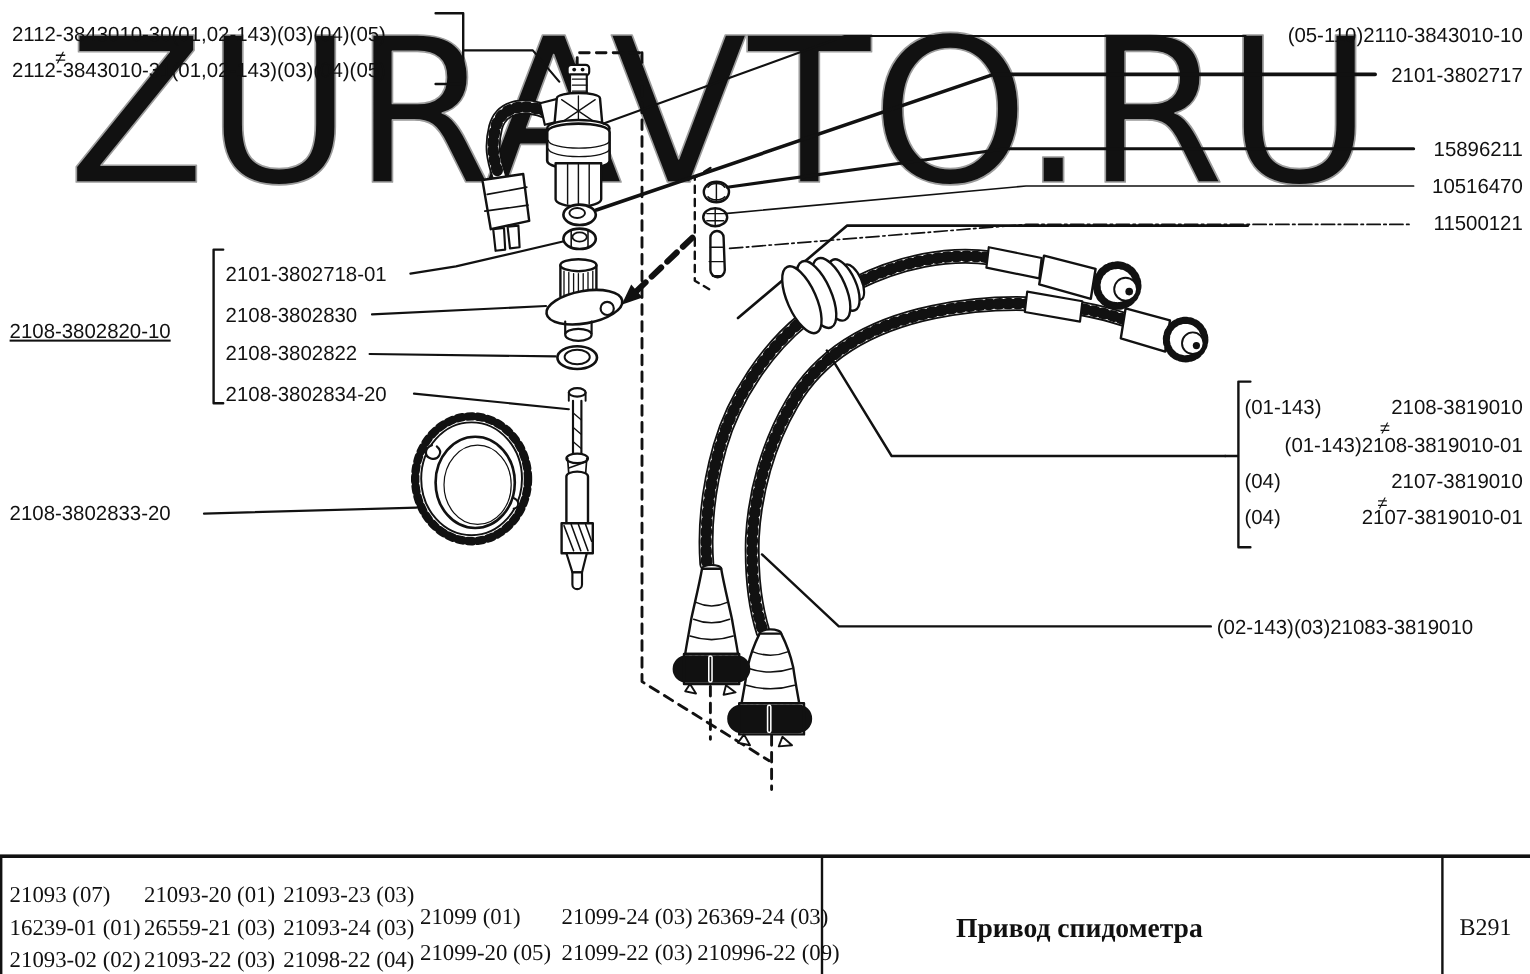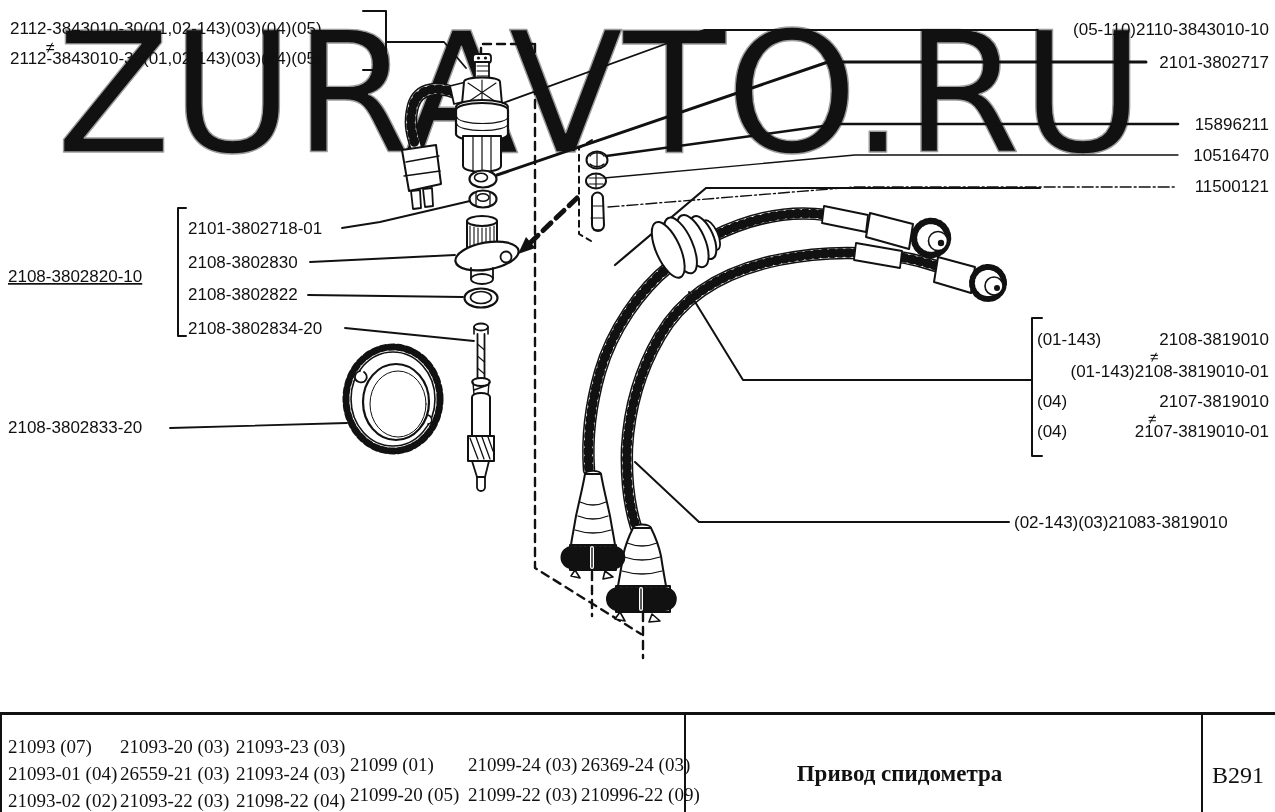--- a/index.html
+++ b/index.html
@@ -8,21 +8,21 @@
   svg text{font-family:"Liberation Sans",sans-serif;fill:#111;}
   svg text.wm{font-family:"DejaVu Sans",sans-serif;}
   
   .ft-line{position:absolute;background:#111;}
   .ft-col{position:absolute;font-family:"Liberation Serif",serif;font-size:19px;color:#111;white-space:nowrap;}
   .ft-col div{height:27px;line-height:27px;}
   .ft-colB div{height:30px;line-height:30px;}
   .ft-title{position:absolute;left:686px;top:761px;width:427px;text-align:center;
             font-family:"Liberation Serif",serif;font-size:23px;font-weight:600;color:#111;}
   .ft-code{position:absolute;left:1203px;top:762px;width:70px;text-align:center;
-           font-family:"Liberation Serif",serif;font-size:24px;color:#111;}
+           font-family:"Liberation Serif",serif;font-size:20px;color:#111;}
 </style>
 </head>
 <body>
 
 <div class="stage">
 
 <svg width="1275" height="712" viewBox="0 0 1275 712" stroke-linecap="round" stroke-linejoin="round">
 
   <text class="wm" x="56" y="152" font-size="168" fill="none" stroke="#9c9c9c" stroke-width="1.4">ZURAVTO.RU</text>
 
@@ -263,25 +263,25 @@
 
 
 <div>
   <div class="ft-line" style="left:0;top:712px;width:1275px;height:3px;"></div>
   <div class="ft-line" style="left:0;top:715px;width:2px;height:97px;"></div>
   <div class="ft-line" style="left:684px;top:715px;width:2px;height:97px;"></div>
   <div class="ft-line" style="left:1201px;top:715px;width:2px;height:97px;"></div>
 
   <div class="ft-col" style="left:8px;top:733px;">
     <div>21093 (07)</div>
-    <div>21093-01 (04)</div>
+    <div>16239-01 (01)</div>
     <div>21093-02 (02)</div>
   </div>
   <div class="ft-col" style="left:120px;top:733px;">
-    <div>21093-20 (03)</div>
+    <div>21093-20 (01)</div>
     <div>26559-21 (03)</div>
     <div>21093-22 (03)</div>
   </div>
   <div class="ft-col" style="left:236px;top:733px;">
     <div>21093-23 (03)</div>
     <div>21093-24 (03)</div>
     <div>21098-22 (04)</div>
   </div>
   <div class="ft-col ft-colB" style="left:350px;top:750px;">
     <div>21099 (01)</div>

